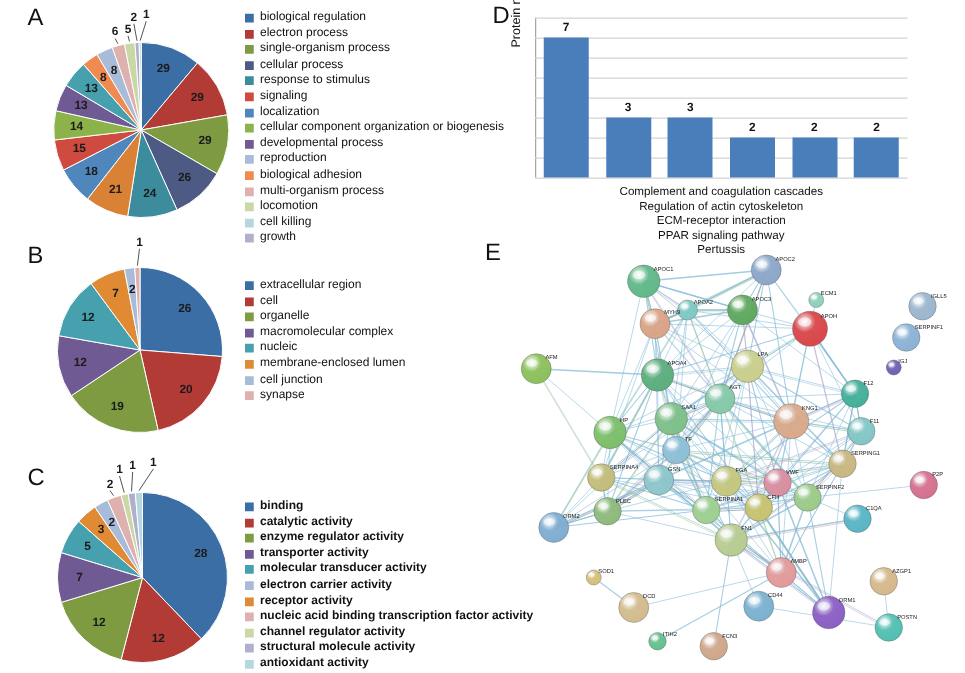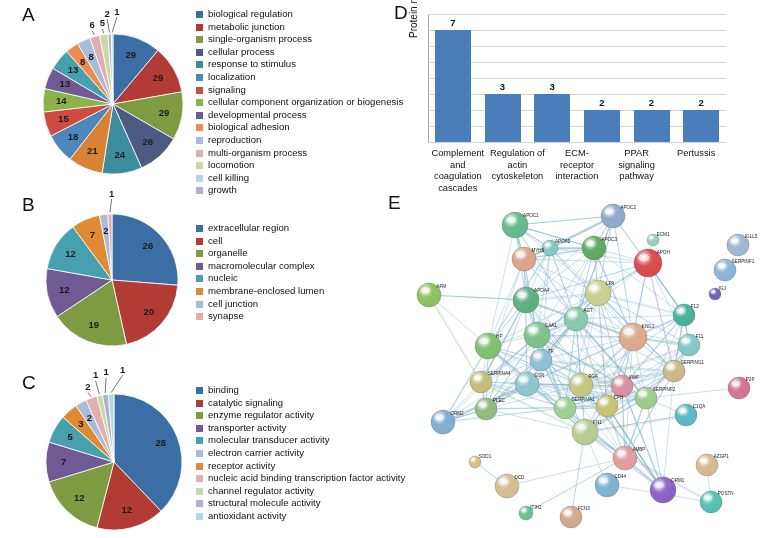--- a/index.html
+++ b/index.html
@@ -65,21 +65,21 @@
   }
   .y-axis-title{
     position:absolute;
     left:16px;top:38px;
     font-size:10px;color:#111;
     transform:rotate(-90deg);
     transform-origin:left top;
     white-space:nowrap;
     font-family:"Liberation Sans", sans-serif;
   }
-  .x-labels{position:absolute;left:36px;top:148px;width:298px;display:flex;}
+  .x-labels{position:absolute;left:36px;top:148px;width:298px;display:flex;flex-direction:column;}
   .x-label{
     flex:1 1 0;
     text-align:center;
     font-size:9.3px;
     line-height:11.5px;
     color:#111;
     padding:0 1px;
     font-family:"Liberation Sans", sans-serif;
   }
   
@@ -138,57 +138,57 @@
         <text x="89.0" y="-4.0" class="slice-label" fill="#111">1</text>
       </svg>
     </div>
   <div class="legend" id="legend-a" style="left:196px;top:8px;">
       <div class="legend-row">
         <span class="legend-swatch" style="background: rgb(59, 110, 165);"></span>
         <span class="legend-text">biological regulation</span>
       </div>
       <div class="legend-row">
         <span class="legend-swatch" style="background: rgb(178, 59, 54);"></span>
-        <span class="legend-text">metabolic junction</span>
+        <span class="legend-text">electron process</span>
       </div>
       <div class="legend-row">
         <span class="legend-swatch" style="background: rgb(126, 155, 66);"></span>
         <span class="legend-text">single-organism process</span>
       </div>
       <div class="legend-row">
         <span class="legend-swatch" style="background: rgb(76, 90, 132);"></span>
         <span class="legend-text">cellular process</span>
       </div>
       <div class="legend-row">
         <span class="legend-swatch" style="background: rgb(60, 140, 158);"></span>
         <span class="legend-text">response to stimulus</span>
       </div>
       <div class="legend-row">
+        <span class="legend-swatch" style="background: rgb(207, 74, 63);"></span>
+        <span class="legend-text">signaling</span>
+      </div>
+      <div class="legend-row">
         <span class="legend-swatch" style="background: rgb(79, 135, 189);"></span>
         <span class="legend-text">localization</span>
       </div>
       <div class="legend-row">
-        <span class="legend-swatch" style="background: rgb(207, 74, 63);"></span>
-        <span class="legend-text">signaling</span>
-      </div>
-      <div class="legend-row">
         <span class="legend-swatch" style="background: rgb(140, 179, 74);"></span>
         <span class="legend-text">cellular component organization or biogenesis</span>
       </div>
       <div class="legend-row">
         <span class="legend-swatch" style="background: rgb(111, 90, 147);"></span>
         <span class="legend-text">developmental process</span>
       </div>
       <div class="legend-row">
+        <span class="legend-swatch" style="background: rgb(168, 188, 217);"></span>
+        <span class="legend-text">reproduction</span>
+      </div>
+      <div class="legend-row">
         <span class="legend-swatch" style="background: rgb(239, 139, 80);"></span>
         <span class="legend-text">biological adhesion</span>
-      </div>
-      <div class="legend-row">
-        <span class="legend-swatch" style="background: rgb(168, 188, 217);"></span>
-        <span class="legend-text">reproduction</span>
       </div>
       <div class="legend-row">
         <span class="legend-swatch" style="background: rgb(223, 177, 174);"></span>
         <span class="legend-text">multi-organism process</span>
       </div>
       <div class="legend-row">
         <span class="legend-swatch" style="background: rgb(201, 216, 165);"></span>
         <span class="legend-text">locomotion</span>
       </div>
       <div class="legend-row">
@@ -286,28 +286,28 @@
         <path d="M 56.8 16.5 L 54.0 12.5" class="leader"></path>
         <text x="54.0" y="7.5" class="slice-label" fill="#111">2</text>
         <path d="M 65.4 14.1 L 61.6 0.8" class="leader"></path>
         <text x="61.6" y="-4.2" class="slice-label" fill="#111">1</text>
         <path d="M 71.2 13.1 L 72.1 -2.4" class="leader"></path>
         <text x="72.1" y="-7.4" class="slice-label" fill="#111">1</text>
         <path d="M 77.1 12.6 L 88.7 -4.9" class="leader"></path>
         <text x="88.7" y="-9.9" class="slice-label" fill="#111">1</text>
       </svg>
     </div>
-  <div class="legend" id="legend-c" style="left:196px;top:16px;">
+  <div class="legend" id="legend-c" style="left:196px;top:31px;font-weight:bold;">
       <div class="legend-row">
         <span class="legend-swatch" style="background: rgb(59, 110, 165);"></span>
         <span class="legend-text">binding</span>
       </div>
       <div class="legend-row">
         <span class="legend-swatch" style="background: rgb(178, 59, 54);"></span>
-        <span class="legend-text">catalytic signaling</span>
+        <span class="legend-text">catalytic activity</span>
       </div>
       <div class="legend-row">
         <span class="legend-swatch" style="background: rgb(126, 155, 66);"></span>
         <span class="legend-text">enzyme regulator activity</span>
       </div>
       <div class="legend-row">
         <span class="legend-swatch" style="background: rgb(111, 90, 147);"></span>
         <span class="legend-text">transporter activity</span>
       </div>
       <div class="legend-row">

